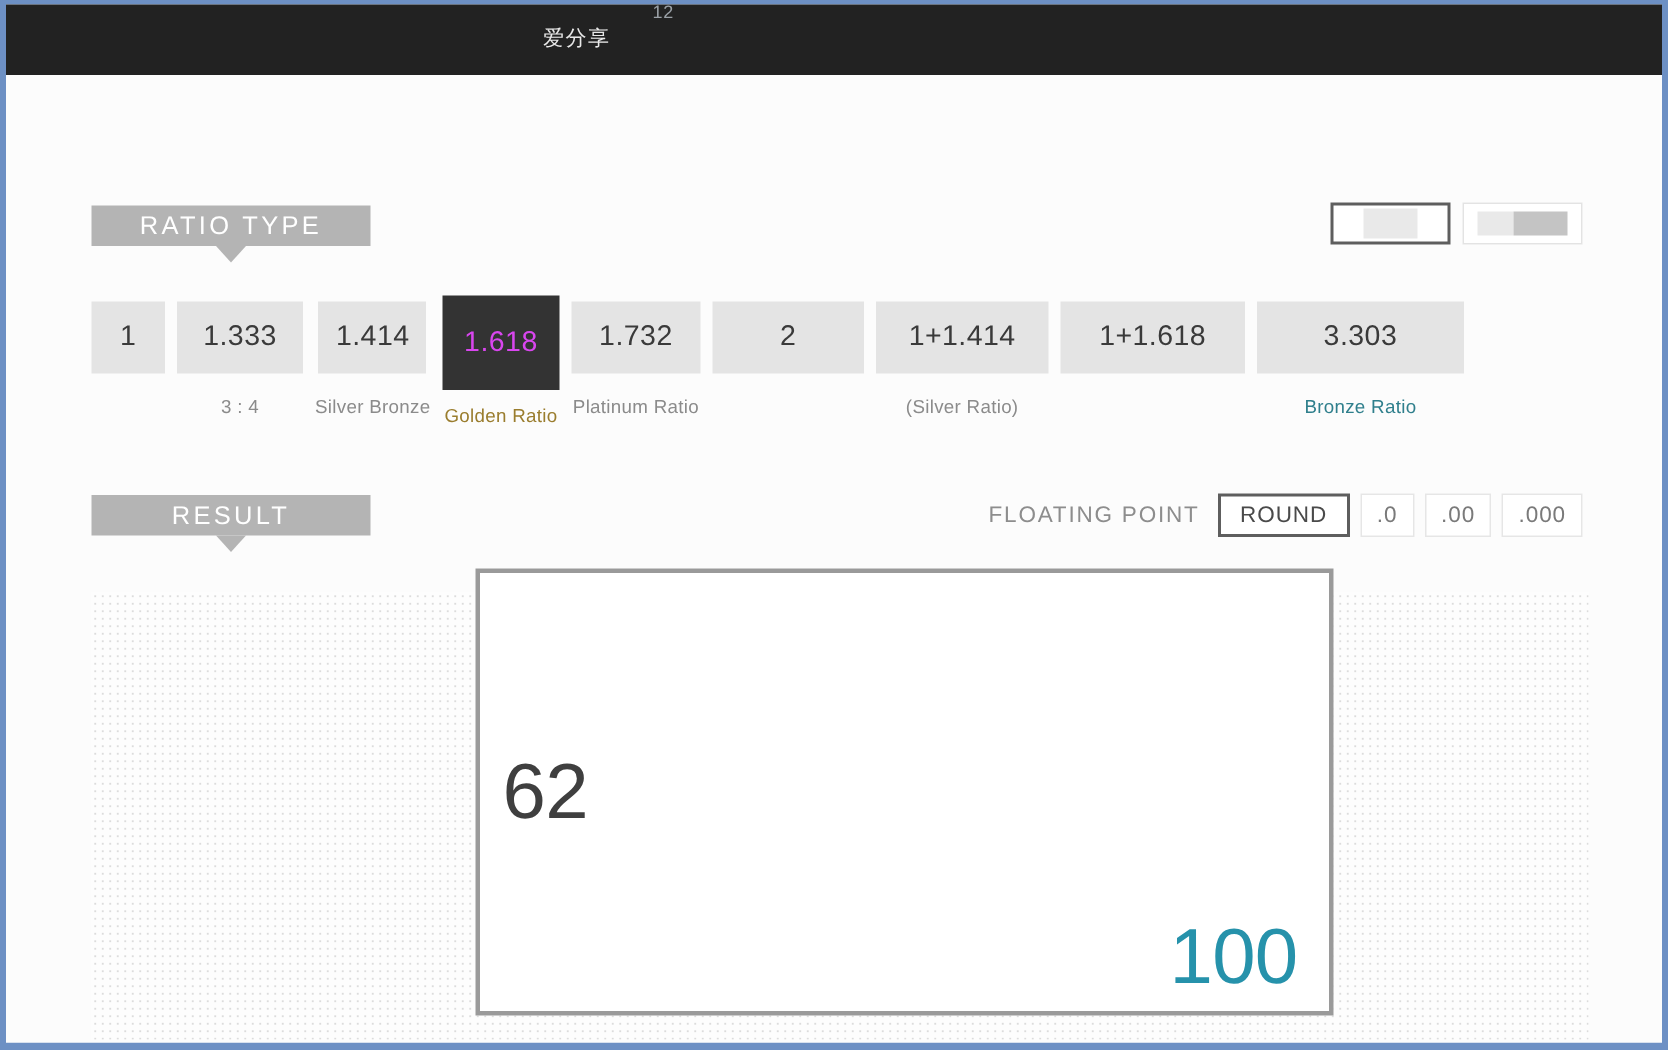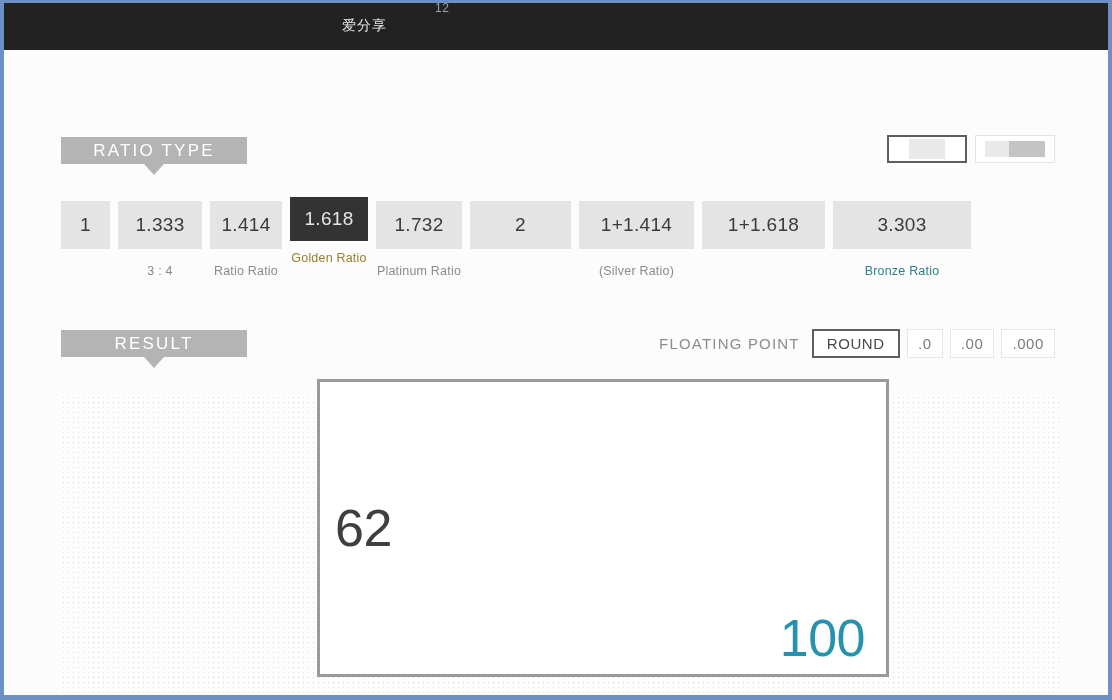--- a/index.html
+++ b/index.html
@@ -33,21 +33,21 @@
     left: 389px;
     top: -2px;
     font-size: 12px;
     color: #9aa0a6;
     font-family: "Liberation Sans", sans-serif;
     letter-spacing: 0.5px;
     margin-left: 42px;
   }
   #tb-title {
     position: absolute;
-    left: 338px;
+    left: 358px;
     top: 14px;
     font-size: 14px;
     color: #e8e8e8;
     font-family: Liberation Mono, monospace;
     letter-spacing: 1px;
   }
 
   
   #page {
     position: relative;
@@ -134,22 +134,22 @@
     display: flex;
     align-items: center;
     justify-content: center;
     font-size: 19px;
     letter-spacing: 0.3px;
     cursor: pointer;
     font-family: "Liberation Sans", sans-serif;
   }
   .ratio-btn.selected {
     background: #333333;
-    color: #e5e5e5;
-    height: 44px;
+    color: #d946ef;
+    height: 63px;
     margin-top: -4px;
   }
   .ratio-sub {
     margin-top: 15px;
     font-size: 12.5px;
     color: #8b8b8b;
     letter-spacing: 0.2px;
     white-space: nowrap;
     font-family: "Liberation Sans", sans-serif;
   }
@@ -268,21 +268,21 @@
         <div class="ratio-cell">
           <div class="ratio-btn" style="width: 49px;">1</div>
           <div class="ratio-sub">&nbsp;</div>
         </div>
         <div class="ratio-cell">
           <div class="ratio-btn" style="width: 84px;">1.333</div>
           <div class="ratio-sub">3 : 4</div>
         </div>
         <div class="ratio-cell">
           <div class="ratio-btn" style="width: 72px;">1.414</div>
-          <div class="ratio-sub">Ratio Ratio</div>
+          <div class="ratio-sub">Silver Bronze</div>
         </div>
         <div class="ratio-cell selected">
           <div class="ratio-btn selected" style="width: 78px;">1.618</div>
           <div class="ratio-sub sub-gold">Golden Ratio</div>
         </div>
         <div class="ratio-cell">
           <div class="ratio-btn" style="width: 86px;">1.732</div>
           <div class="ratio-sub">Platinum Ratio</div>
         </div>
         <div class="ratio-cell">

